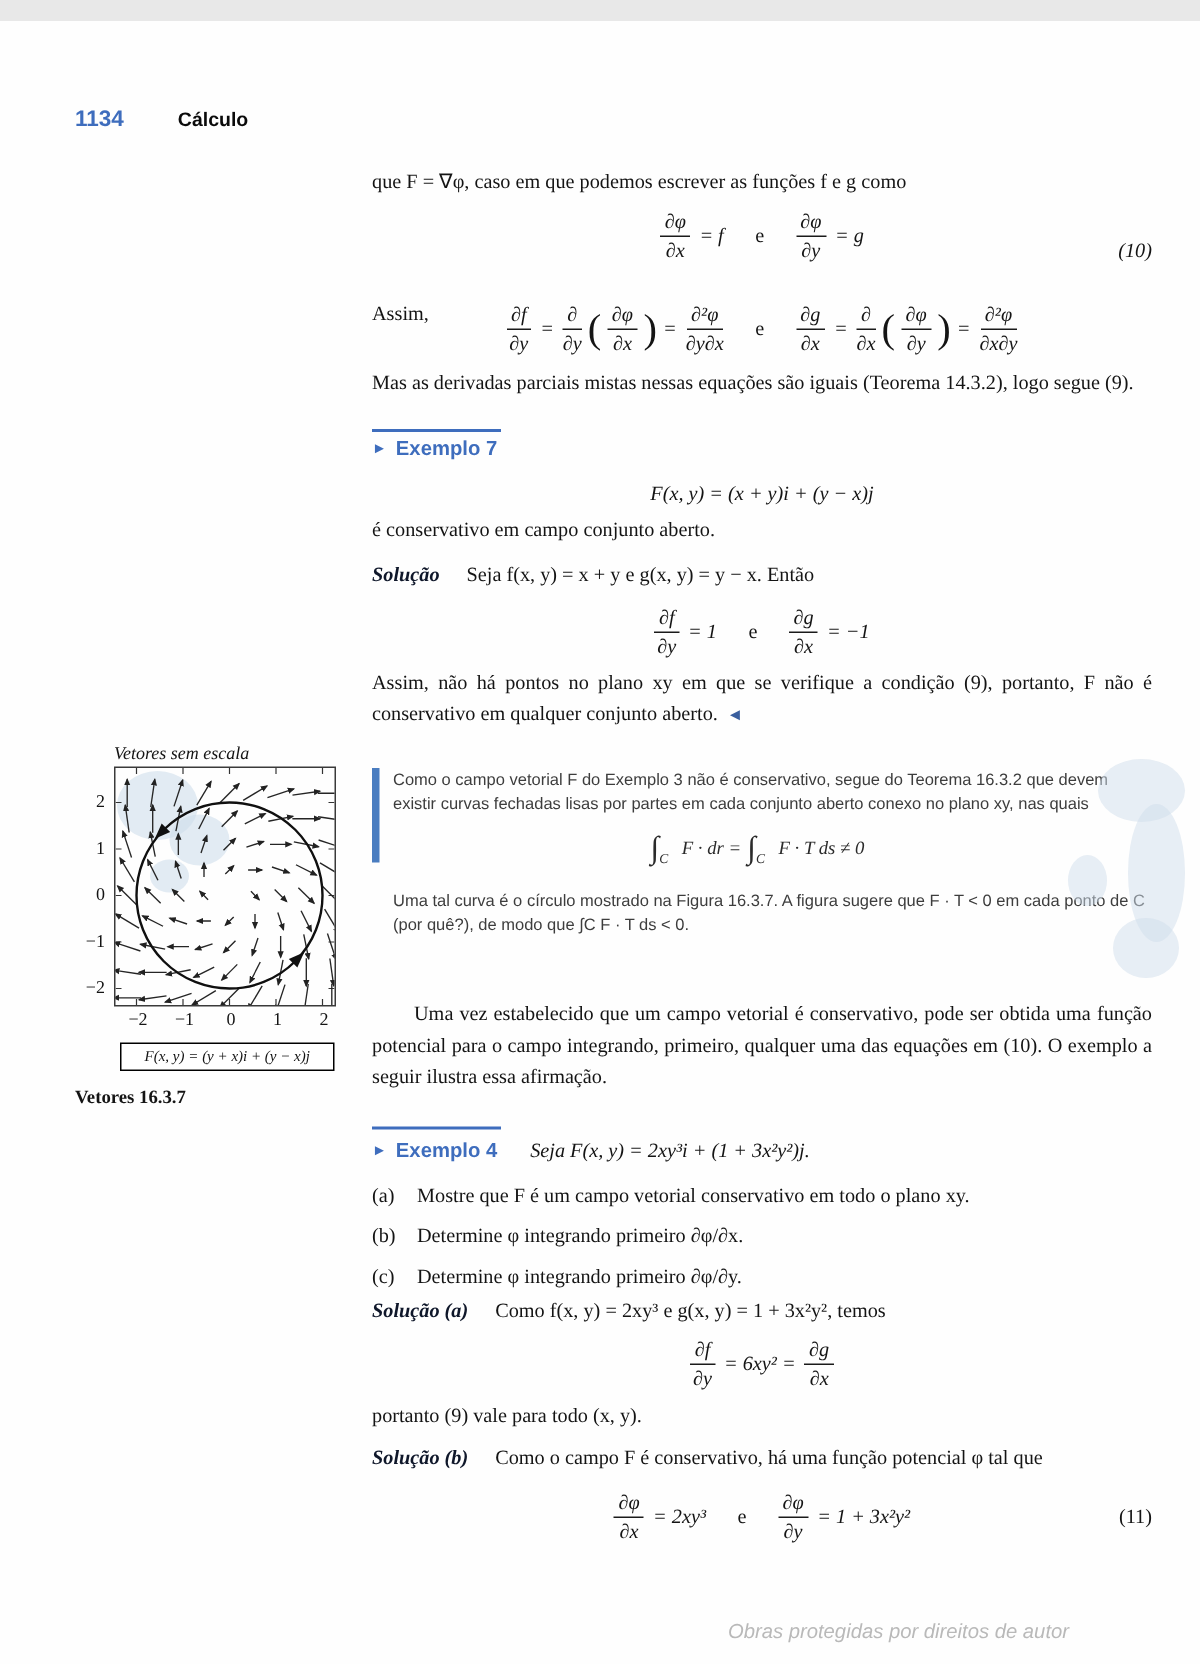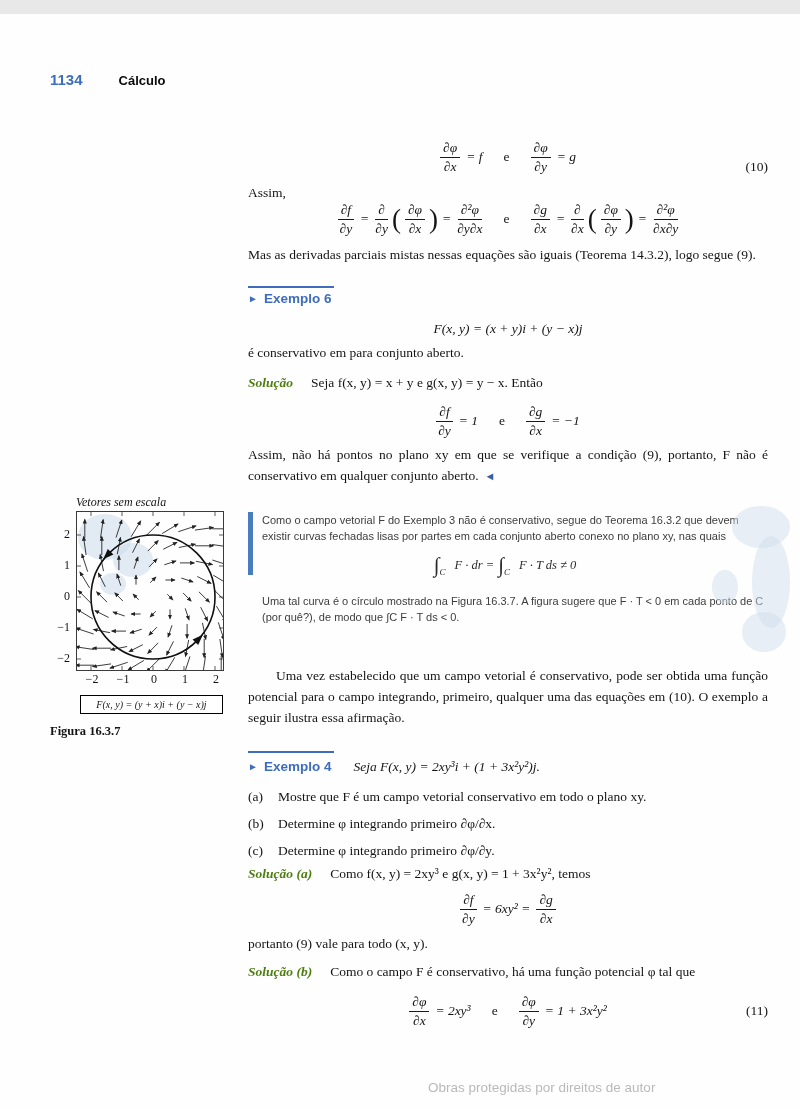--- a/index.html
+++ b/index.html
@@ -20,21 +20,21 @@
   .fd{padding-top:1px;line-height:1.15;text-align:center;}
   .mi{font-style:italic;margin:0 3px;}
   .conj{font-style:normal;margin:0 18px;}
   .bp{font-size:27px;font-weight:300;line-height:1;margin:0 1px;font-style:normal;}
   .eqtag{position:absolute;right:0;top:50%;transform:translateY(-50%);font-style:normal;font-size:13.5px;}
   
   .exrule{position:absolute;width:86px;height:2px;background:#3e6dbd;}
   .exrow{display:flex;align-items:baseline;}
   .exmark{color:#3e6dbd;font-size:10px;font-family:"Liberation Sans",sans-serif;margin-right:6px;position:relative;top:-1px;}
   .exlabel{color:#3e6dbd;font-family:"Liberation Sans",sans-serif;font-weight:bold;font-size:13.5px;margin-right:22px;}
-  .sol{color:#4d7c0f;font-style:italic;font-weight:bold;font-size:13.5px;margin-right:18px;white-space:nowrap;}
+  .sol{color:#0f172a;font-style:italic;font-weight:bold;font-size:13.5px;margin-right:18px;white-space:nowrap;}
   .endmk{color:#3a5f9e;font-size:11px;margin-left:6px;}
   
   .figtitle{font-style:italic;font-size:12px;}
   .plotwrap{position:absolute;left:76px;top:497px;width:146px;height:158px;border:1px solid #3a3a3a;}
   .ticklabel{position:absolute;font-size:12px;width:24px;}
   .ytick{text-align:right;left:46px;}
   .xtick{text-align:center;top:658px;}
   .capbox{position:absolute;left:80px;top:681px;width:141px;border:1.3px solid #000;
           text-align:center;font-size:10px;font-style:italic;padding:3px 0;background:#fff;}
   .figlabel{position:absolute;left:50px;top:710px;font-weight:bold;font-size:12.5px;}
@@ -44,52 +44,53 @@
   .note{font-family:"Liberation Sans",sans-serif;font-size:11px;line-height:15.5px;color:#3d3d3d;}
   .noteeq{display:flex;align-items:center;justify-content:center;font-family:"Liberation Serif",serif;color:#2a2a2a;}
   .bigint{font-size:21px;line-height:1;}
   .intsub{font-size:9px;font-style:italic;position:relative;top:7px;margin-right:5px;}
   .neq{font-size:12.5px;font-style:italic;margin:0 4px;}
   .nstain{position:absolute;background:#cfdeeb;opacity:.5;border-radius:50%;}
   
   .itemrow{display:flex;}
   .itemmark{width:30px;flex:none;}
   
-  .footer{position:absolute;left:428px;top:1066px;width:342px;text-align:left;
-          font-family:"Liberation Sans",sans-serif;font-size:13.5px;color:#b9b9b9;}
+  .footer{position:absolute;left:428px;top:1066px;width:342px;text-align:center;
+          font-family:"Liberation Sans",sans-serif;font-size:13.5px;color:#b9b9b9;font-style:italic;}
 </style>
 </head>
 <body>
 
 <div class="page">
 
   <div class="hdr">
     <span class="pgnum">1134</span>
     <span class="book">Cálculo</span>
   </div>
 
+  <div class="col serif" style="top:96px;">que F = ∇φ, caso em que podemos escrever as funções f e g como</div>
 
   <div class="col" style="top:120px;height:46px;">
     <div class="eqrow" style="height:46px;">
       <span class="frac">
           <span class="fn">∂φ</span>
           <span class="fd">∂x</span>
         </span>
       <span class="mi">= f</span>
       <span class="conj">e</span>
       <span class="frac">
           <span class="fn">∂φ</span>
           <span class="fd">∂y</span>
         </span>
       <span class="mi">= g</span>
     </div>
-    <span class="eqtag" style="top:72%;">(10)</span>
-  </div>
-
-  <div class="col serif" style="top:168px;">Assim,</div>
+    <span class="eqtag" style="top:72%;font-style:italic;">(10)</span>
+  </div>
+
+  <div class="col serif" style="top:184px;">Assim,</div>
 
   <div class="col eqrow" style="top:180px;height:50px;">
     <span class="frac">
         <span class="fn">∂f</span>
         <span class="fd">∂y</span>
       </span>
     <span class="mi">=</span>
     <span class="frac">
         <span class="fn">∂</span>
         <span class="fd">∂y</span>
@@ -126,24 +127,24 @@
         <span class="fn">∂²φ</span>
         <span class="fd">∂x∂y</span>
       </span>
   </div>
 
   <div class="col serif just" style="top:230px;">Mas as derivadas parciais mistas nessas equações são iguais (Teorema 14.3.2), logo segue (9).</div>
 
   <div class="exrule" style="left:248px;top:272px;"></div>
   <div class="col exrow" style="top:277px;">
     <span class="exmark">►</span>
-    <span class="exlabel">Exemplo 6</span>
+    <span class="exlabel">Exemplo 7</span>
   </div>
   <div class="col serif" style="top:304px;text-align:center;font-style:italic;">F(x, y) = (x + y)i + (y − x)j</div>
-  <div class="col serif" style="top:328px;">é conservativo em para conjunto aberto.</div>
+  <div class="col serif" style="top:328px;">é conservativo em campo conjunto aberto.</div>
   <div class="col exrow" style="top:358px;">
     <span class="sol">Solução</span>
     <span class="serif">Seja f(x, y) = x + y e g(x, y) = y − x. Então</span>
   </div>
   <div class="col eqrow" style="top:384px;height:46px;">
     <span class="frac">
         <span class="fn">∂f</span>
         <span class="fd">∂y</span>
       </span>
     <span class="mi">= 1</span>
@@ -278,21 +279,21 @@
   <span class="ticklabel ytick" style="top:544px;">1</span>
   <span class="ticklabel ytick" style="top:575px;">0</span>
   <span class="ticklabel ytick" style="top:606px;">−1</span>
   <span class="ticklabel ytick" style="top:637px;">−2</span>
   <span class="ticklabel xtick" style="left:80px;">−2</span>
   <span class="ticklabel xtick" style="left:111px;">−1</span>
   <span class="ticklabel xtick" style="left:142px;">0</span>
   <span class="ticklabel xtick" style="left:173px;">1</span>
   <span class="ticklabel xtick" style="left:204px;">2</span>
   <div class="capbox">F(x, y) = (y + x)i + (y − x)j</div>
-  <div class="figlabel">Figura 16.3.7</div>
+  <div class="figlabel">Vetores 16.3.7</div>
 
   <div class="notebar"></div>
   <div class="abs note" style="left:262px;top:499px;width:502px;">Como o campo vetorial F do Exemplo 3 não é conservativo, segue do Teorema 16.3.2 que devem existir curvas fechadas lisas por partes em cada conjunto aberto conexo no plano xy, nas quais</div>
   <div class="abs noteeq" style="left:262px;top:534px;width:490px;height:34px;">
     <span class="bigint">∫</span>
     <span class="intsub">C</span>
     <span class="neq">F · dr =</span>
     <span class="bigint">∫</span>
     <span class="intsub">C</span>
     <span class="neq">F · T ds ≠ 0</span>

